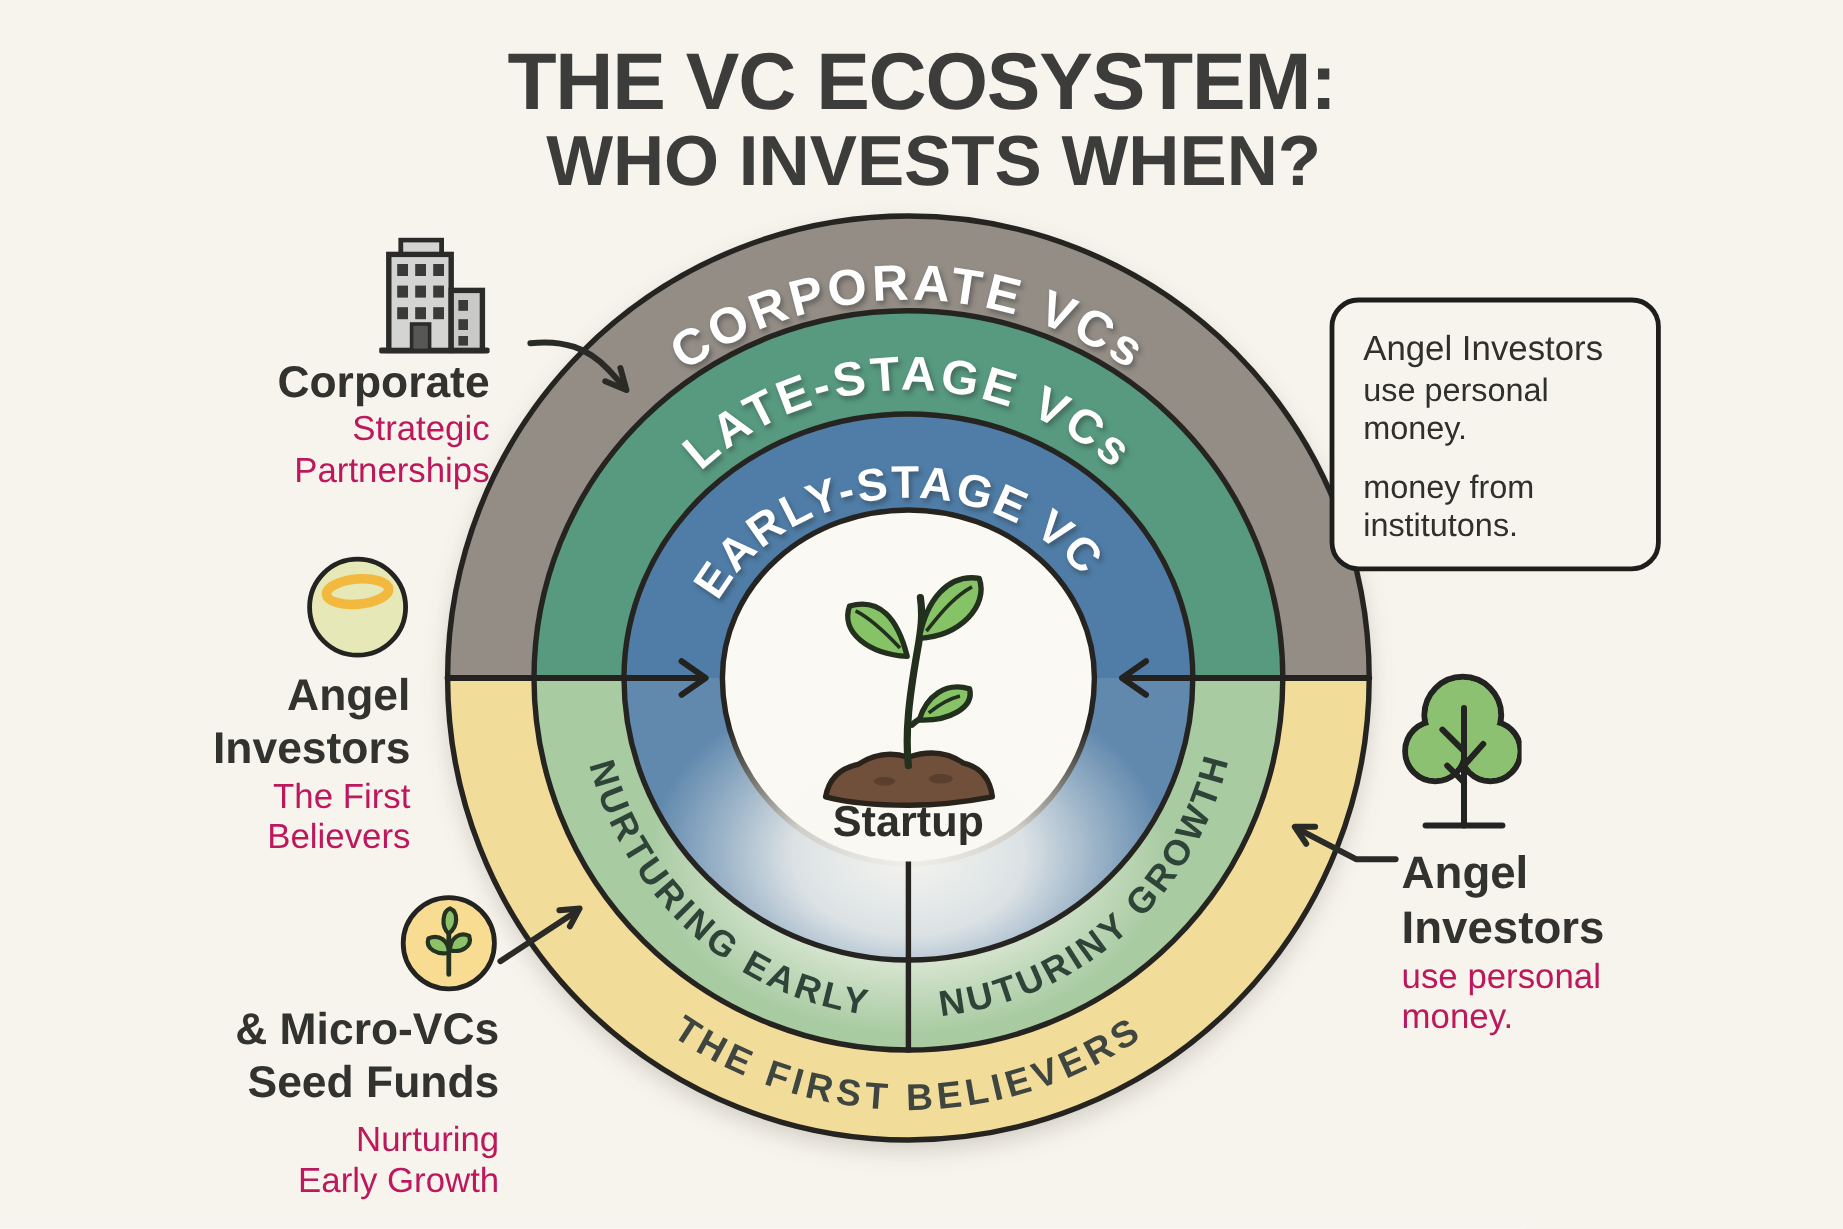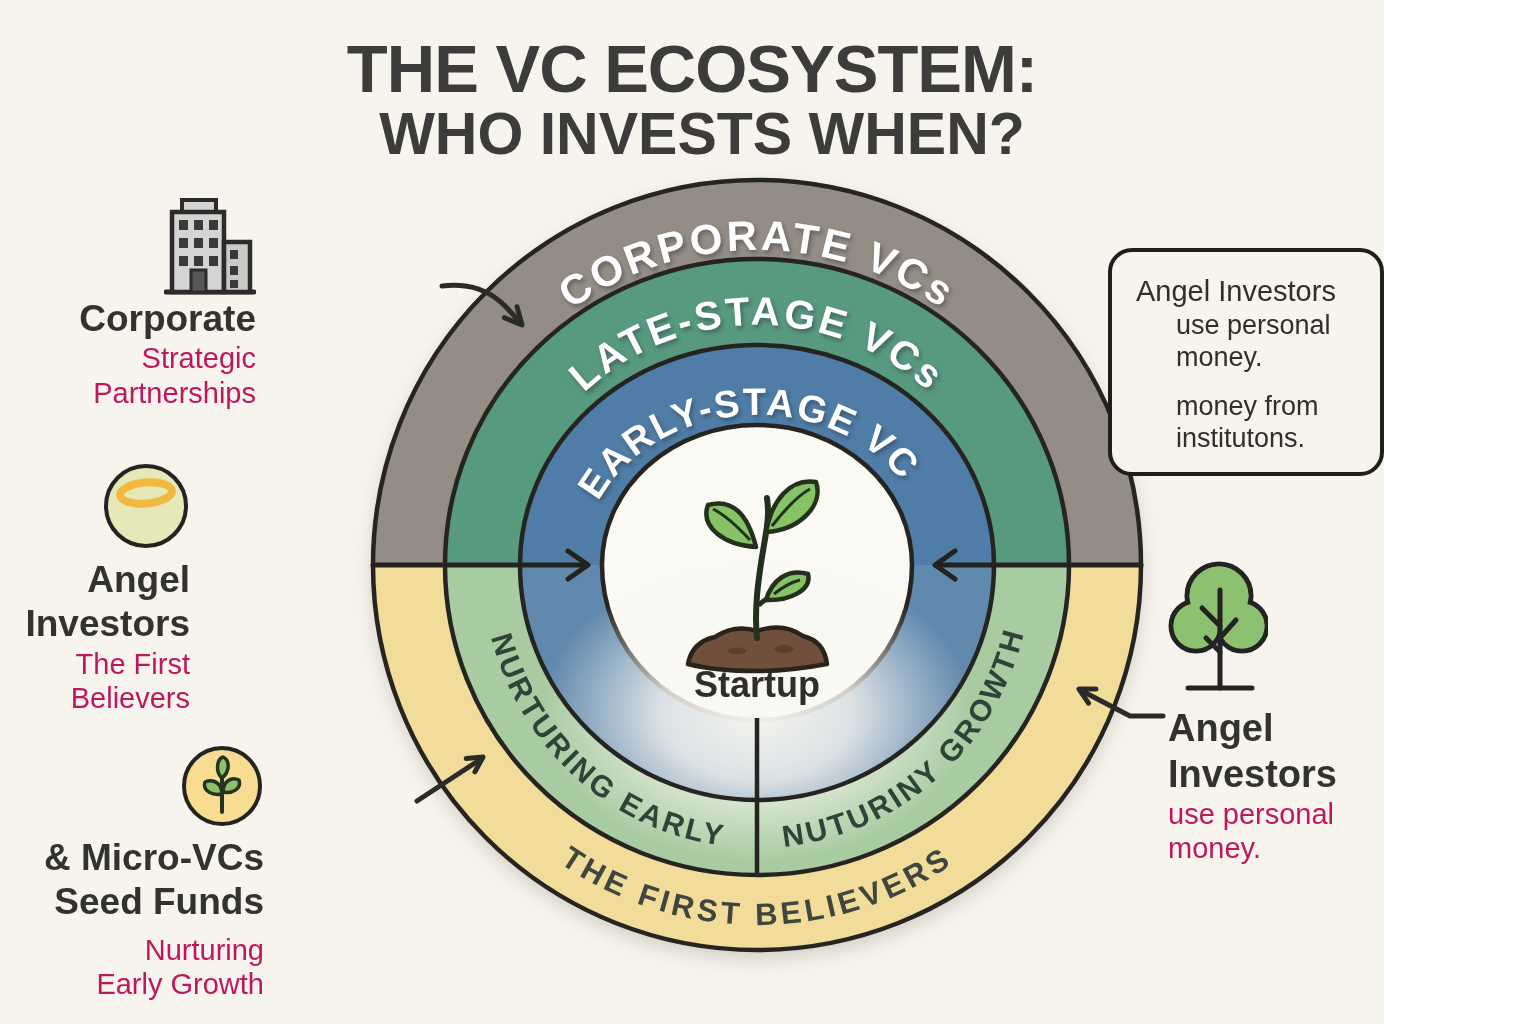--- a/index.html
+++ b/index.html
@@ -1,34 +1,34 @@
 <!DOCTYPE html>
 <html><head>
 <meta charset="utf-8">
 <style>
   html,body{margin:0;padding:0;}
   body{width:1536px;height:1024px;overflow:hidden;font-family:"Liberation Sans",sans-serif;}
-  .stage{position:relative;width:1384px;height:1024px;background:#f7f4ed;}
+  .stage{position:relative;width:1536px;height:1024px;background:#f7f4ed;}
   .title{position:absolute;left:0;top:34px;width:100%;text-align:center;color:#3c3c3a;line-height:1.04;}
   .title .t1{font-size:67px;font-weight:bold;letter-spacing:-1px;}
   .title .t2{font-size:59px;font-weight:bold;letter-spacing:0px;margin-left:20px;}
   svg.diagram{position:absolute;left:0;top:0;width:1536px;height:1024px;}
   .ringShadow{filter:drop-shadow(0 8px 10px rgba(70,62,50,.22));}
   .arcWhite{fill:#ffffff;font-weight:bold;filter:drop-shadow(2px 3px 2px rgba(35,35,35,.4));}
   .arcDark{font-weight:bold;}
   .label{position:absolute;color:#343430;}
   .label.rightAlign{text-align:right;display:flex;flex-direction:column;align-items:flex-end;}
   .label.leftAlign{text-align:left;display:flex;flex-direction:column;align-items:flex-start;}
   .label .big{font-size:37px;font-weight:bold;line-height:1.2;color:#32322f;}
   .label .small{font-size:29px;font-weight:500;line-height:1.18;color:#be185d;}
   .label .gap{height:8px;}
   .callout{position:absolute;left:1108px;top:248px;width:222px;border:4px solid #1e1e1c;
            border-radius:24px;padding:22px 22px 18px 24px;background:#f7f4ed;color:#2f2f2c;}
   .callout .b{font-size:29px;font-weight:normal;line-height:1.2;}
-  .callout .r{font-size:27px;font-weight:500;line-height:1.2;margin-left:40px;}
+  .callout .r{font-size:27px;font-weight:500;line-height:1.2;}
   .callout .pgap{height:16px;}
 </style>
 </head>
 <body>
 
 <div class="stage">
 
   <div class="title">
     <div class="t1">THE VC ECOSYSTEM:</div>
     <div class="t2">WHO INVESTS WHEN?</div>

